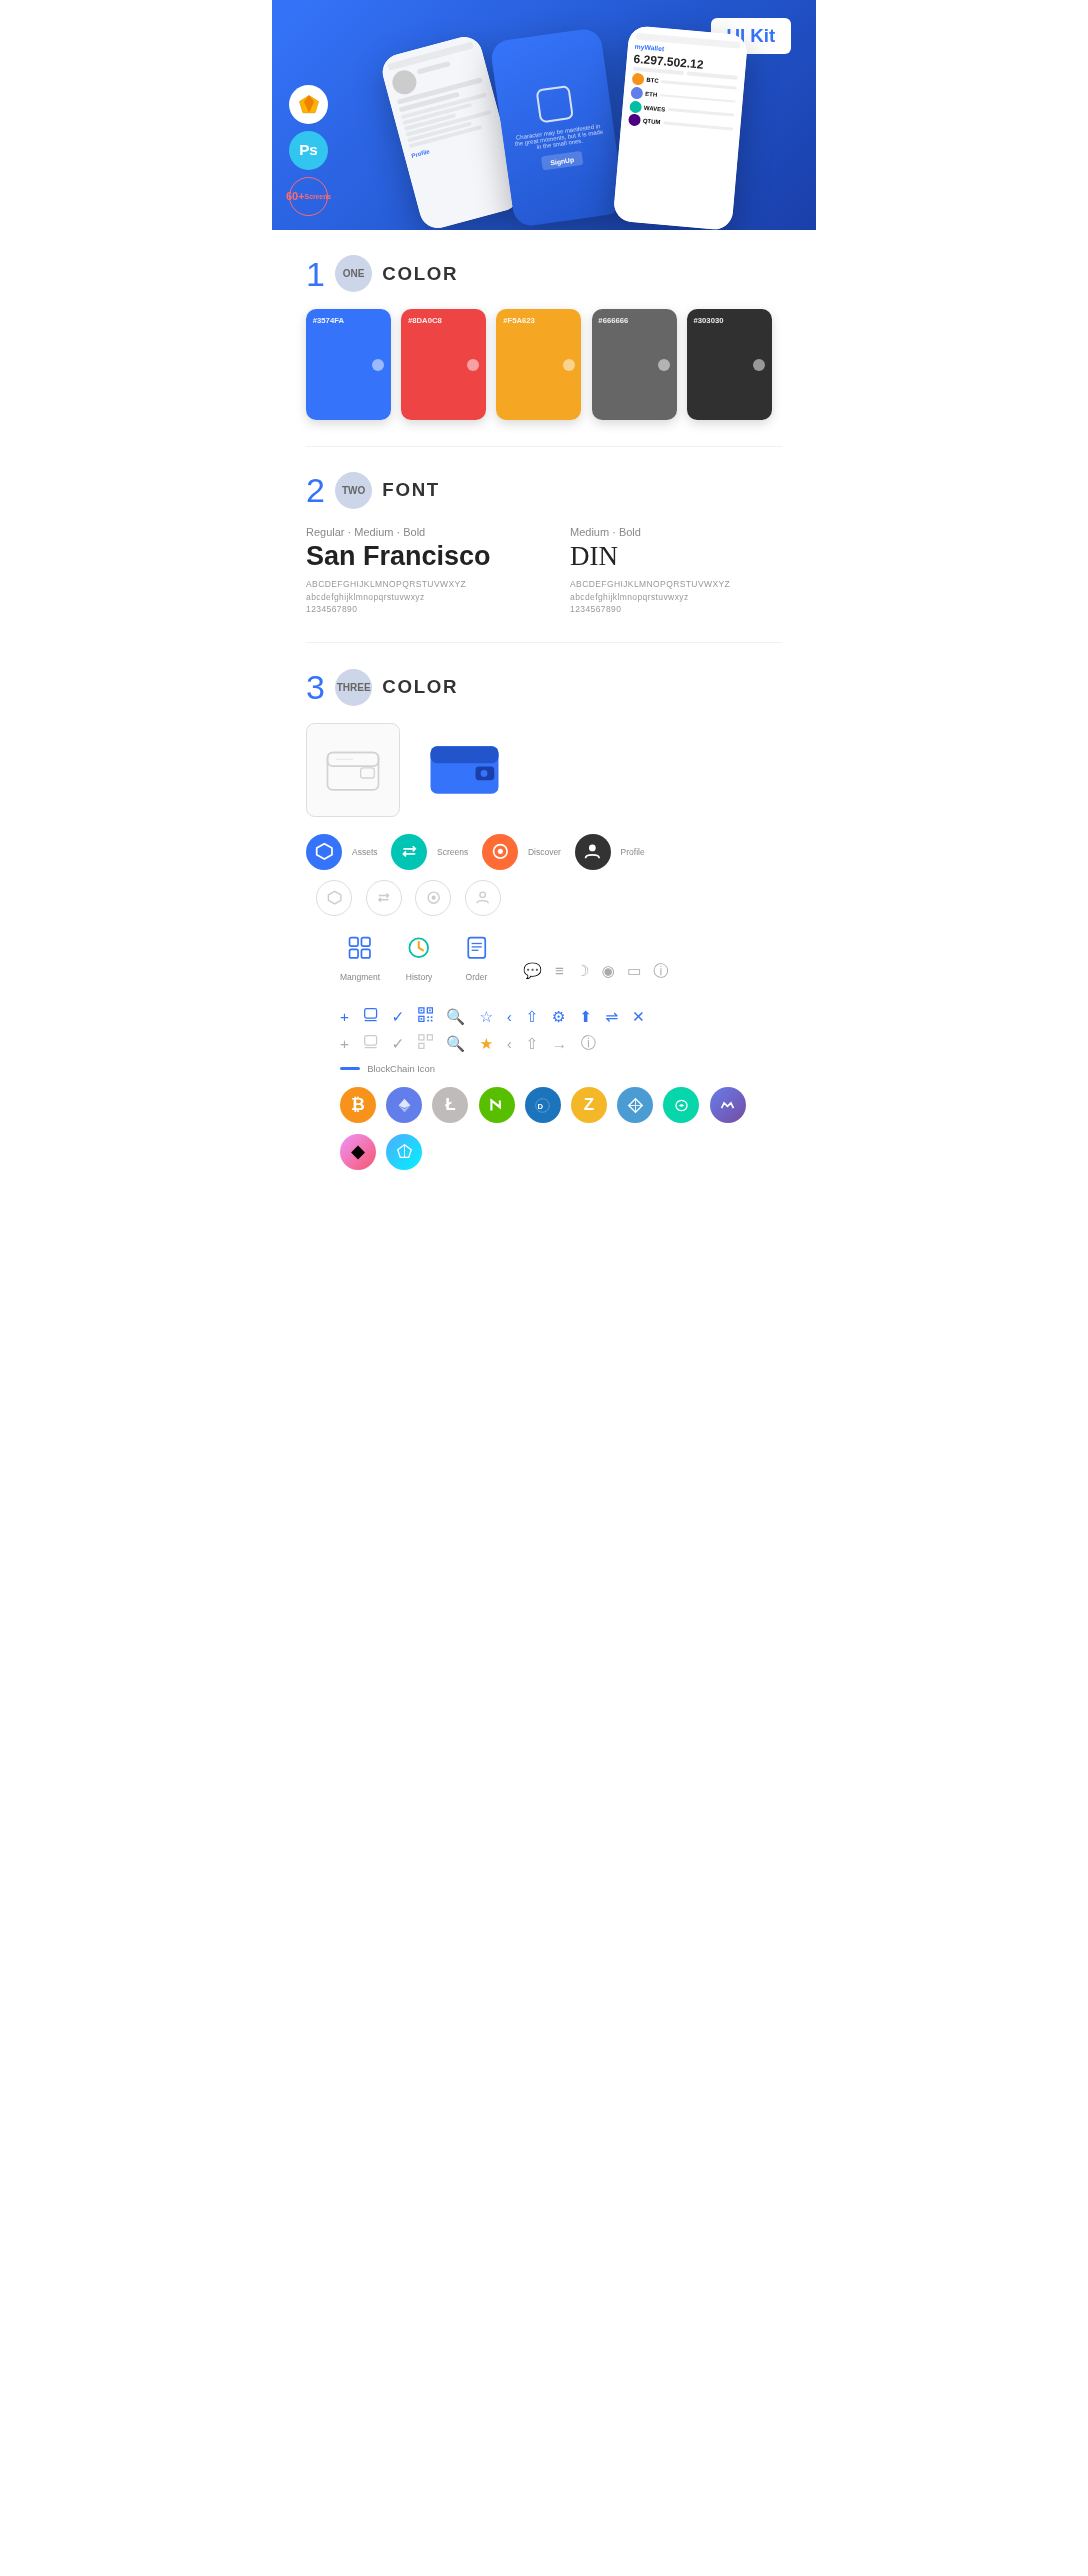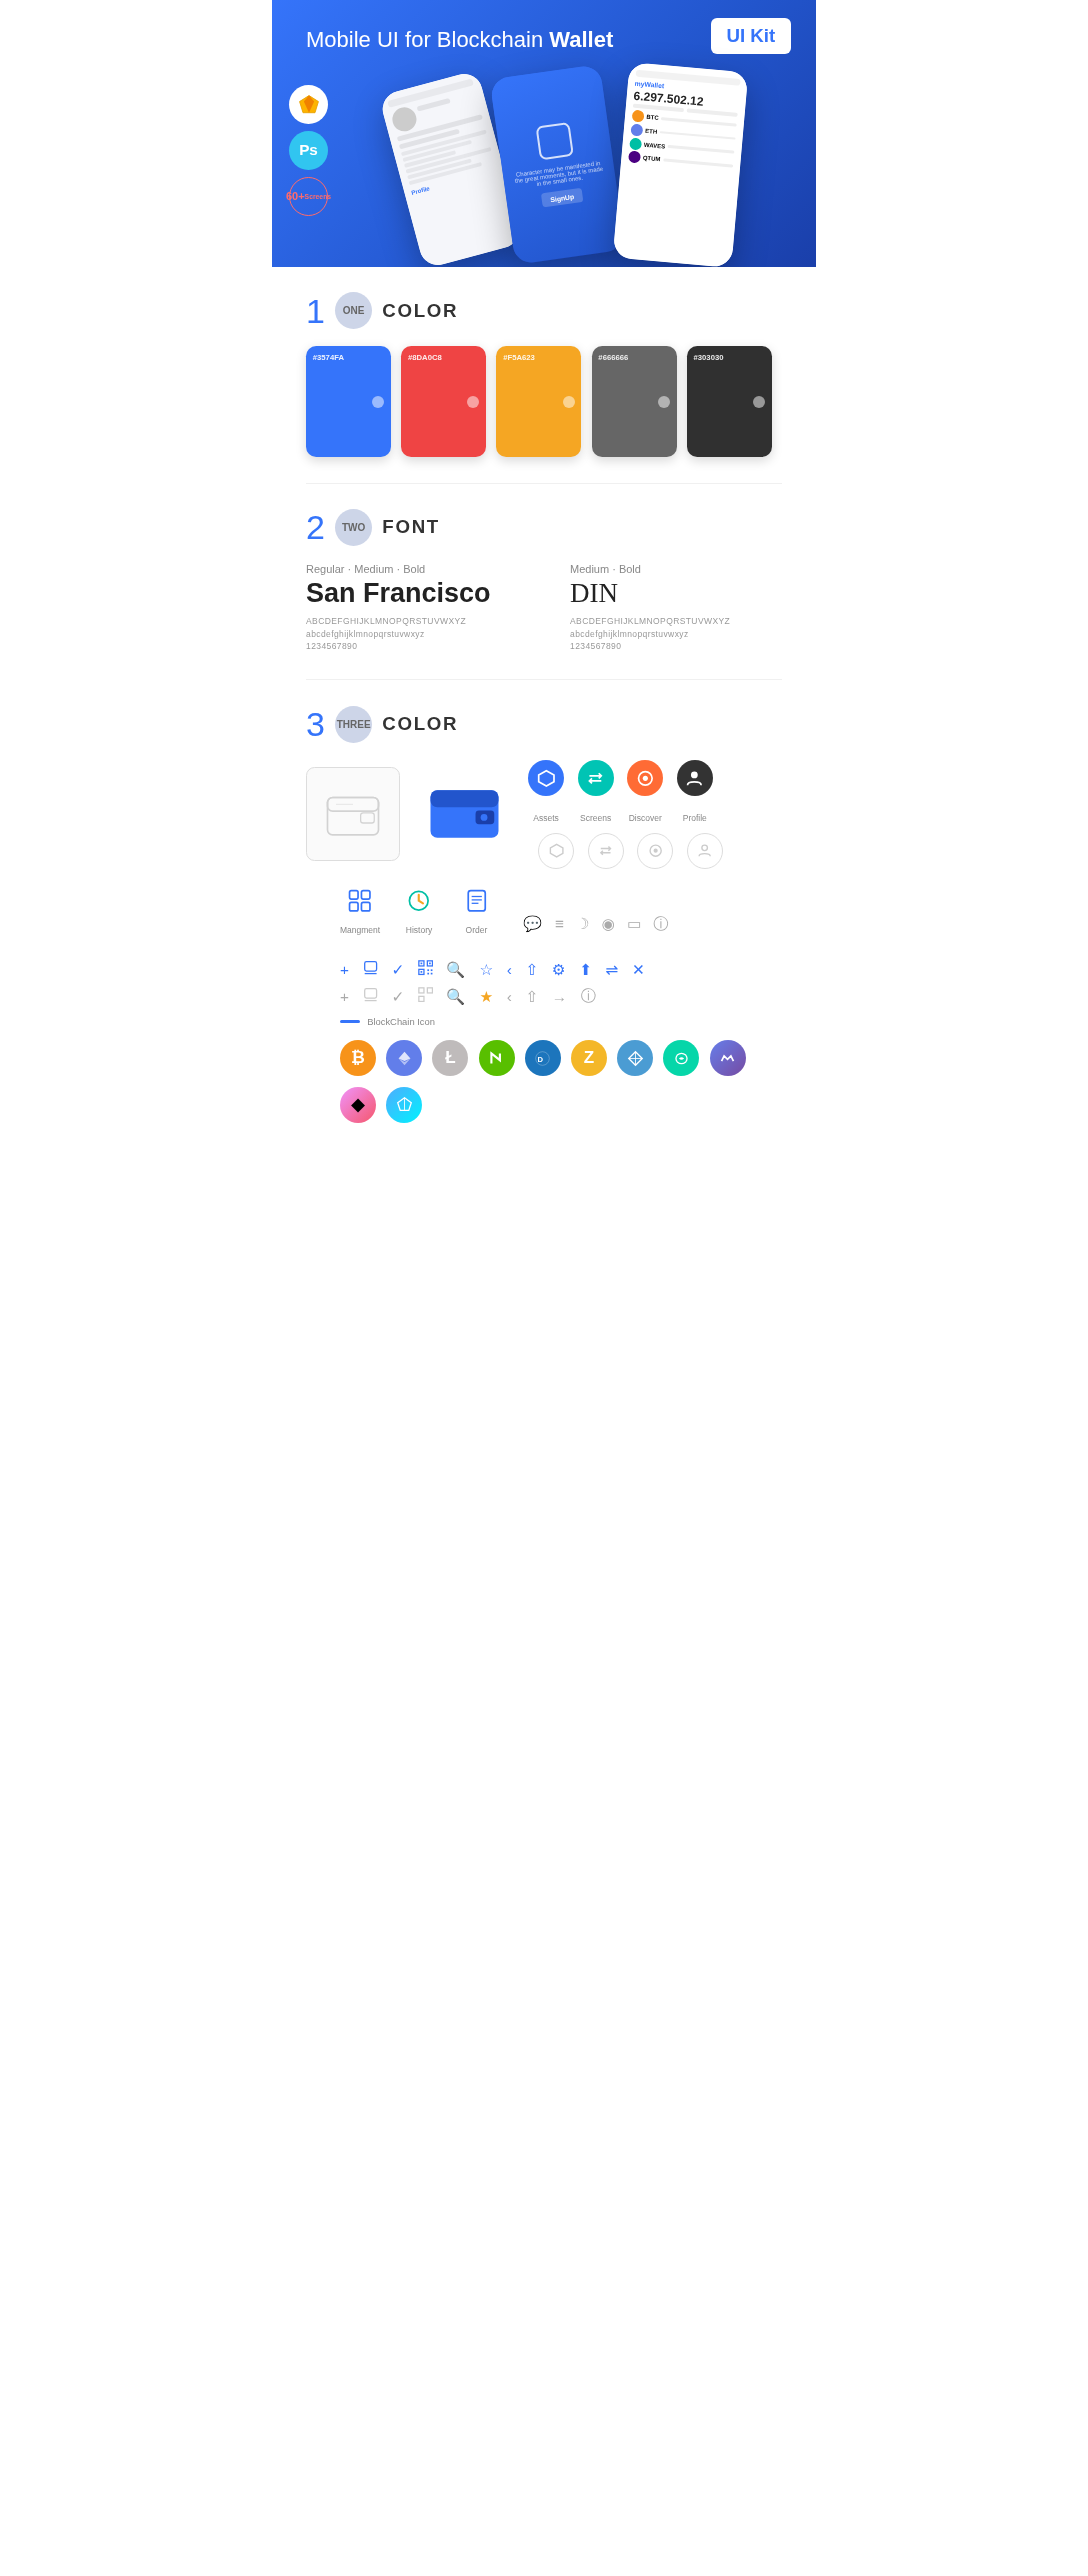--- a/index.html
+++ b/index.html
@@ -143,21 +143,21 @@
       border-radius: 8.5px;
       display: flex; align-items: center; justify-content: center;
       position: relative;
       background: #fafafa;
     }
     .icon-wireframe svg { opacity: 0.4; }
     .icon-solid {
       width: 94px; height: 94px;
       display: flex; align-items: center; justify-content: center;
     }
-    .icon-labeled { display: flex; flex-direction: column; align-items: center; gap: 17px; }
+    .icon-labeled { display: flex; flex-direction: row; align-items: center; gap: 10px; }
     .icon-labeled span { font-size: 8.5px; color: #888; }
     .icon-circle {
       width: 36px; height: 36px; border-radius: 50%;
       display: flex; align-items: center; justify-content: center;
       font-size: 17px;
     }
     .icon-circle-blue { background: #3574FA; color: #fff; }
     .icon-circle-teal { background: #00C4B4; color: #fff; }
     .icon-circle-orange { background: #FF6B35; color: #fff; }
     .icon-circle-dark { background: #333; color: #fff; }
@@ -205,23 +205,20 @@
     .crypto-zcash { background: #F4B728; color: #fff; }
     .crypto-grid { background: #4B9CD3; color: #fff; font-size: 12px; }
     .crypto-steem { background: #06D6A9; color: #fff; font-size: 10.2px; }
 
     .divider { height: 0.9px; background: #f0f0f0; margin: 0 34px; }
   </style>
 </head>
 <body>
 
 <div class="hero">
-  <h1 class="hero-title">
-    <span>Mobile UI for Blockchain </span><strong>Wallet</strong>
-  </h1>
   <div class="ui-kit-badge">UI Kit</div>
 
   <div class="hero-badges">
     <div class="badge-circle badge-sketch">
       <svg width="24" height="24" viewBox="0 0 28 28">
         <polygon points="14,3 25,10 21,23 7,23 3,10" fill="#FDB300" stroke="#E8A000" stroke-width="1"></polygon>
         <polygon points="14,3 20,10 14,23 8,10" fill="#EA6C00" opacity="0.7"></polygon>
       </svg>
     </div>
     <div class="badge-circle badge-ps">Ps</div>

